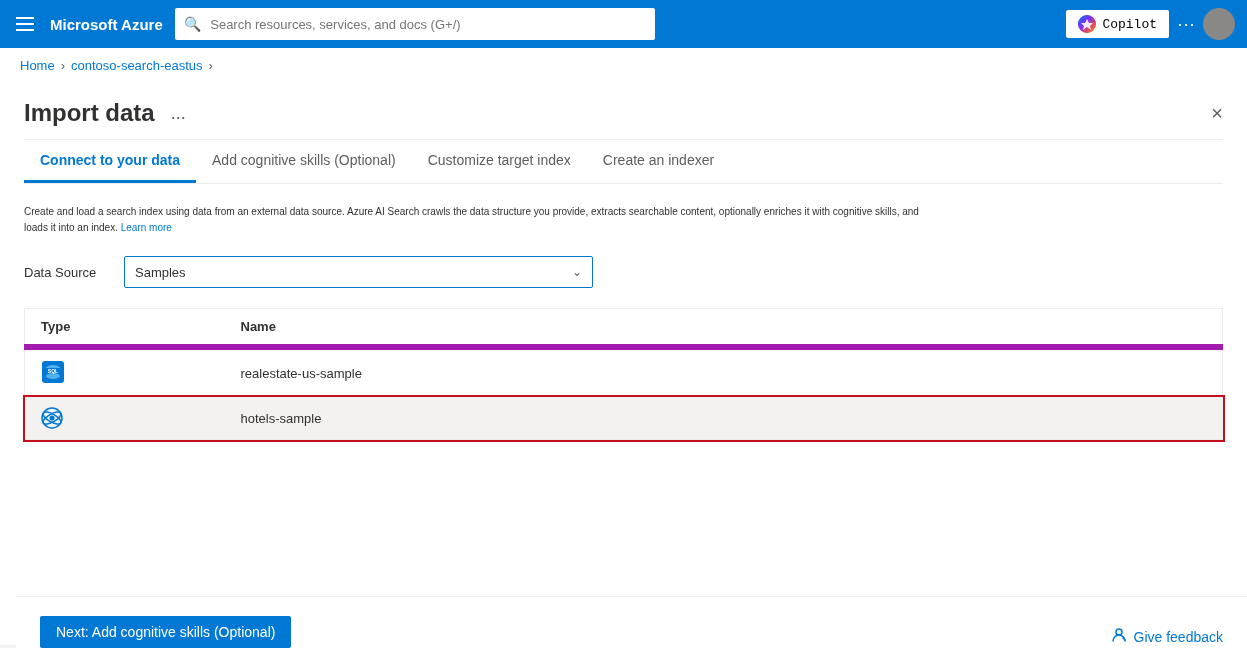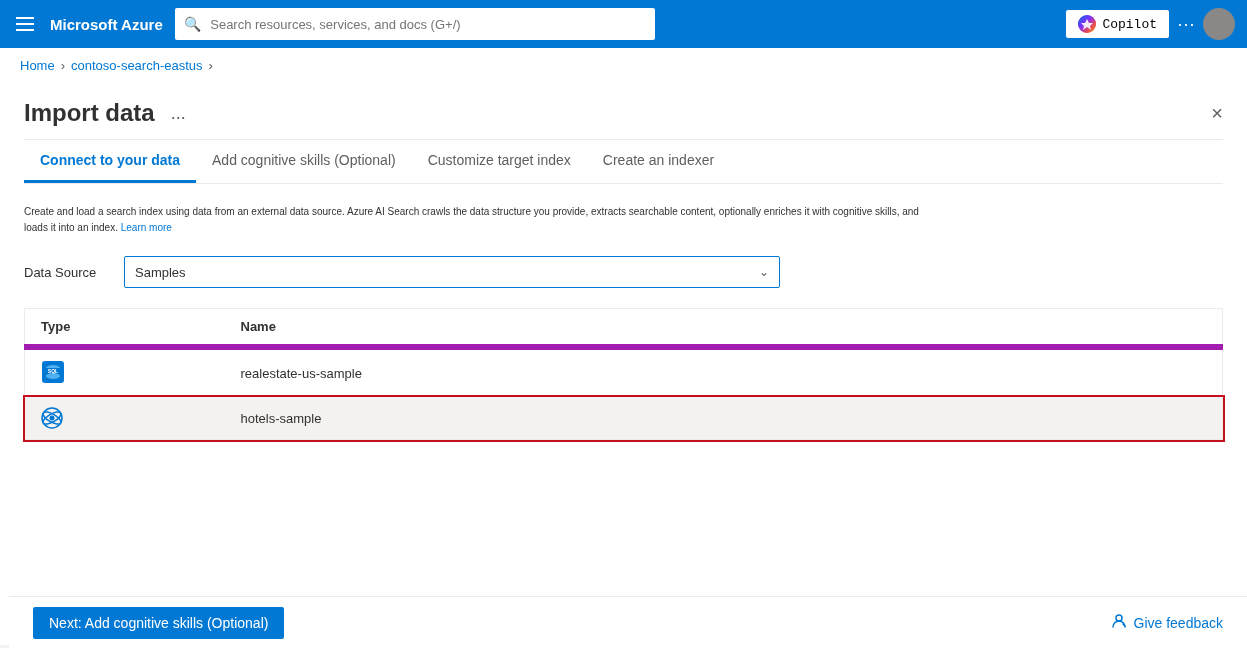--- a/index.html
+++ b/index.html
@@ -183,21 +183,21 @@
       align-items: center;
       gap: 20px;
       margin-bottom: 20px;
     }
     .data-source-label {
       font-size: 13px;
       color: #323130;
       min-width: 80px;
     }
     .data-source-select {
-      width: 656px;
+      width: 469px;
       height: 32px;
       border: 1px solid #8a8886;
       border-radius: 2px;
       padding: 0 10px;
       font-size: 13px;
       font-family: inherit;
       cursor: pointer;
       display: flex;
       align-items: center;
       justify-content: space-between;
@@ -243,27 +243,27 @@
       position: relative;
       display: flex;
       align-items: center;
       justify-content: center;
     }
 
     
     .bottom-bar {
       position: fixed;
       bottom: 0;
-      left: 9px;
+      left: 16px;
       right: 0;
       height: 52px;
       background: white;
       border-top: 1px solid #edebe9;
       display: flex;
-      align-items: center;
+      align-items: flex-end;
       padding: 0 24px;
       justify-content: space-between;
     }
     .next-btn {
       background: #0078d4;
       color: white;
       border: none;
       border-radius: 2px;
       padding: 8px 16px;
       font-size: 14px;

